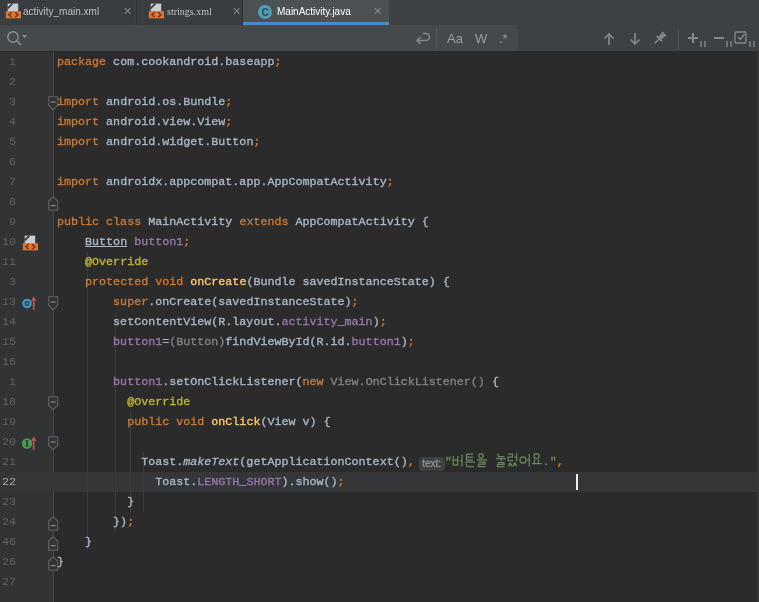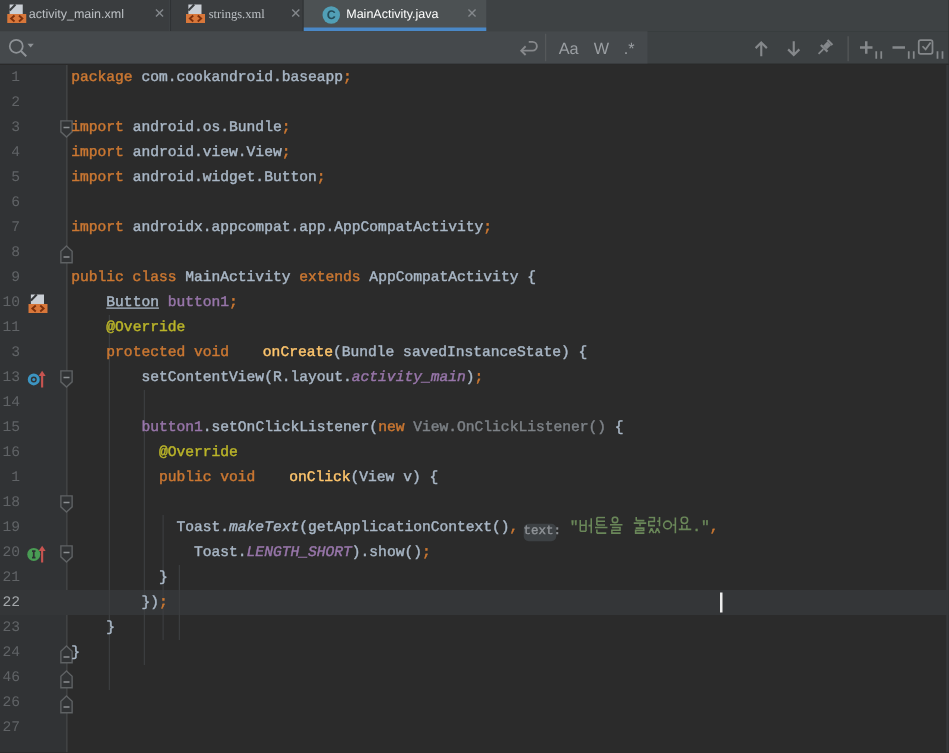--- a/index.html
+++ b/index.html
@@ -22,31 +22,31 @@
   #caretrow{position:absolute;left:0;top:472px;width:759px;height:20px;background:#343638;}
   .guide{position:absolute;width:1px;background:#3b3d3f;}
   #nums{position:absolute;left:0;top:52px;width:16px;text-align:right;
         font-family:"Liberation Mono",monospace;font-size:11.7px;line-height:20px;color:#606366;}
   #nums div{height:20px;}
   #code{position:absolute;left:57px;top:52px;
         font-family:"Liberation Mono",monospace;font-size:11.7px;line-height:20px;
         color:#a9b7c6;-webkit-text-stroke:0.35px;}
   #code div{height:20px;white-space:pre;}
   .k{color:#cc7832;}
-  .m{color:#ffc66d;margin-left:20px;}
+  .m{color:#ffc66d;}
   .a{color:#bbb529;}
   .p{color:#9876aa;}
-  .pi{color:#9876aa;font-style:italic;}
+  .pi{color:#9876aa;}
   .ti{font-style:italic;}
   .d{color:#7d8287;}
   .s{color:#6a8759;}
   .u{text-decoration:underline;}
   #hint{display:inline-block;width:26px;height:14px;background:#3d4144;border-radius:4px;
-        font-family:Liberation Mono, monospace;font-size:10px;line-height:14px;color:#8e9296;
-        text-align:center;margin-left:4px;margin-right:11px;vertical-align:-2px;font-style:normal;}
+        font-family:Liberation Sans, sans-serif;font-size:10px;line-height:14px;color:#8e9296;
+        text-align:center;margin-left:4px;margin-right:0;vertical-align:-2px;font-style:normal;}
   #caret{position:absolute;left:576px;top:474px;width:1.6px;height:16px;background:#ececec;}
 </style>
 </head>
 <body>
 
 <div id="tabbar"></div>
 <div class="tab" style="left:0;width:135px;"></div>
 <div class="tabsep" style="left:135.5px;"></div>
 <div class="tab" style="left:137px;width:108px;"></div>
 <div class="tabsep" style="left:241.5px;"></div>
@@ -220,21 +220,23 @@
 <div><span class="k">import</span> android.os.Bundle<span class="k">;</span></div>
 <div><span class="k">import</span> android.view.View<span class="k">;</span></div>
 <div><span class="k">import</span> android.widget.Button<span class="k">;</span></div>
 <div></div>
 <div><span class="k">import</span> androidx.appcompat.app.AppCompatActivity<span class="k">;</span></div>
 <div></div>
 <div><span class="k">public class</span> MainActivity <span class="k">extends</span> AppCompatActivity {</div>
 <div>    <span class="u">Button</span> <span class="p">button1</span><span class="k">;</span></div>
 <div>    <span class="a">@Override</span></div>
 <div>    <span class="k">protected void</span> <span class="m">onCreate</span>(Bundle savedInstanceState) {</div>
+<div>        <span class="k">super</span>.onCreate(savedInstanceState)<span class="k">;</span></div>
 <div>        setContentView(R.layout.<span class="pi">activity_main</span>)<span class="k">;</span></div>
+<div>        <span class="p">button1</span>=<span class="d">(Button)</span>findViewById(R.id.<span class="pi">button1</span>)<span class="k">;</span></div>
 <div></div>
 <div>        <span class="p">button1</span>.setOnClickListener(<span class="k">new</span> <span class="d">View.OnClickListener()</span> {</div>
 <div>          <span class="a">@Override</span></div>
 <div>          <span class="k">public void</span> <span class="m">onClick</span>(View v) {</div>
 <div></div>
 <div>            Toast.<span class="ti">makeText</span>(getApplicationContext()<span class="k">,</span><span id="hint">text:</span><span class="s">"</span><span id="hangul"><svg width="91" height="15" viewBox="0 0 91 15" style="vertical-align:-2.5px;" fill="none" stroke="#6a8759" stroke-width="1.25">
 <path d="M1.2 3 V12 M5.8 3 V12 M1.2 7.2 H5.8 M1.2 12 H5.8 M7.8 7.5 H10 M10 1.5 V13.5"></path>
 <g transform="translate(12,0)">
             <path d="M2.5 1 V7 M2.5 1 H9 M2.5 4 H9 M2.5 7 H9 M1 9 H11 M2.5 10.5 V13.5 M2.5 13.5 H10"></path>
           </g>

